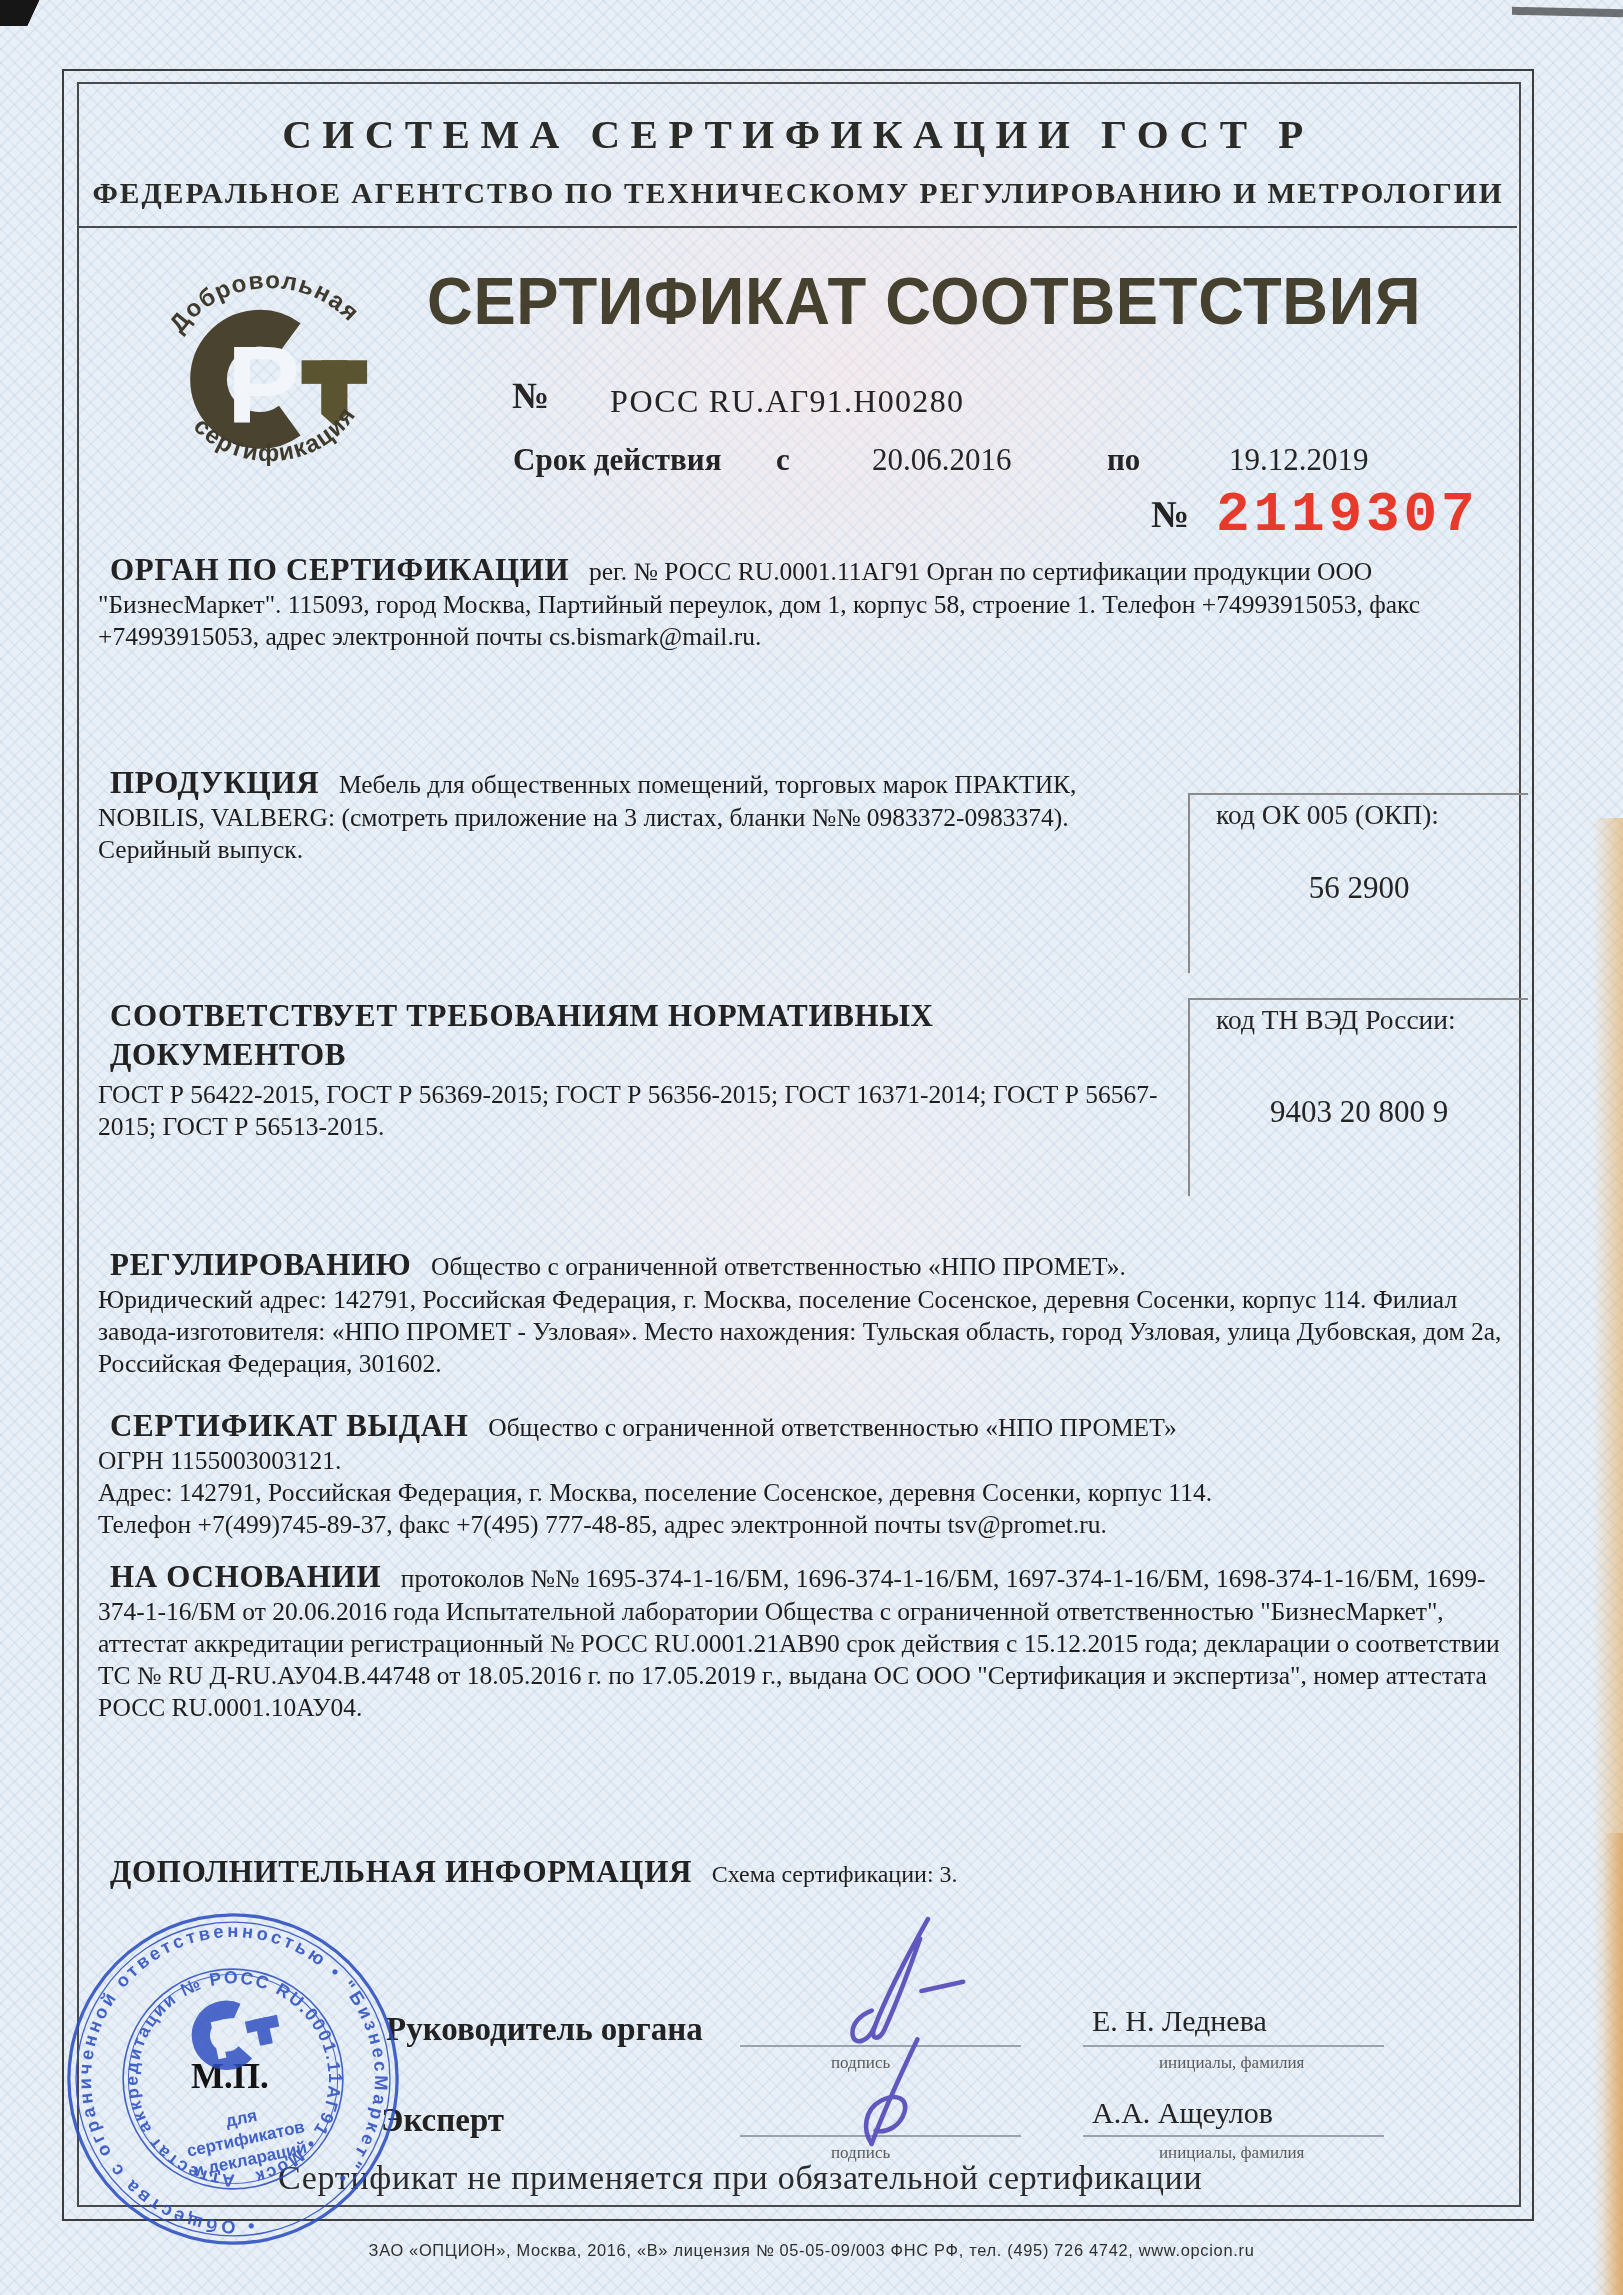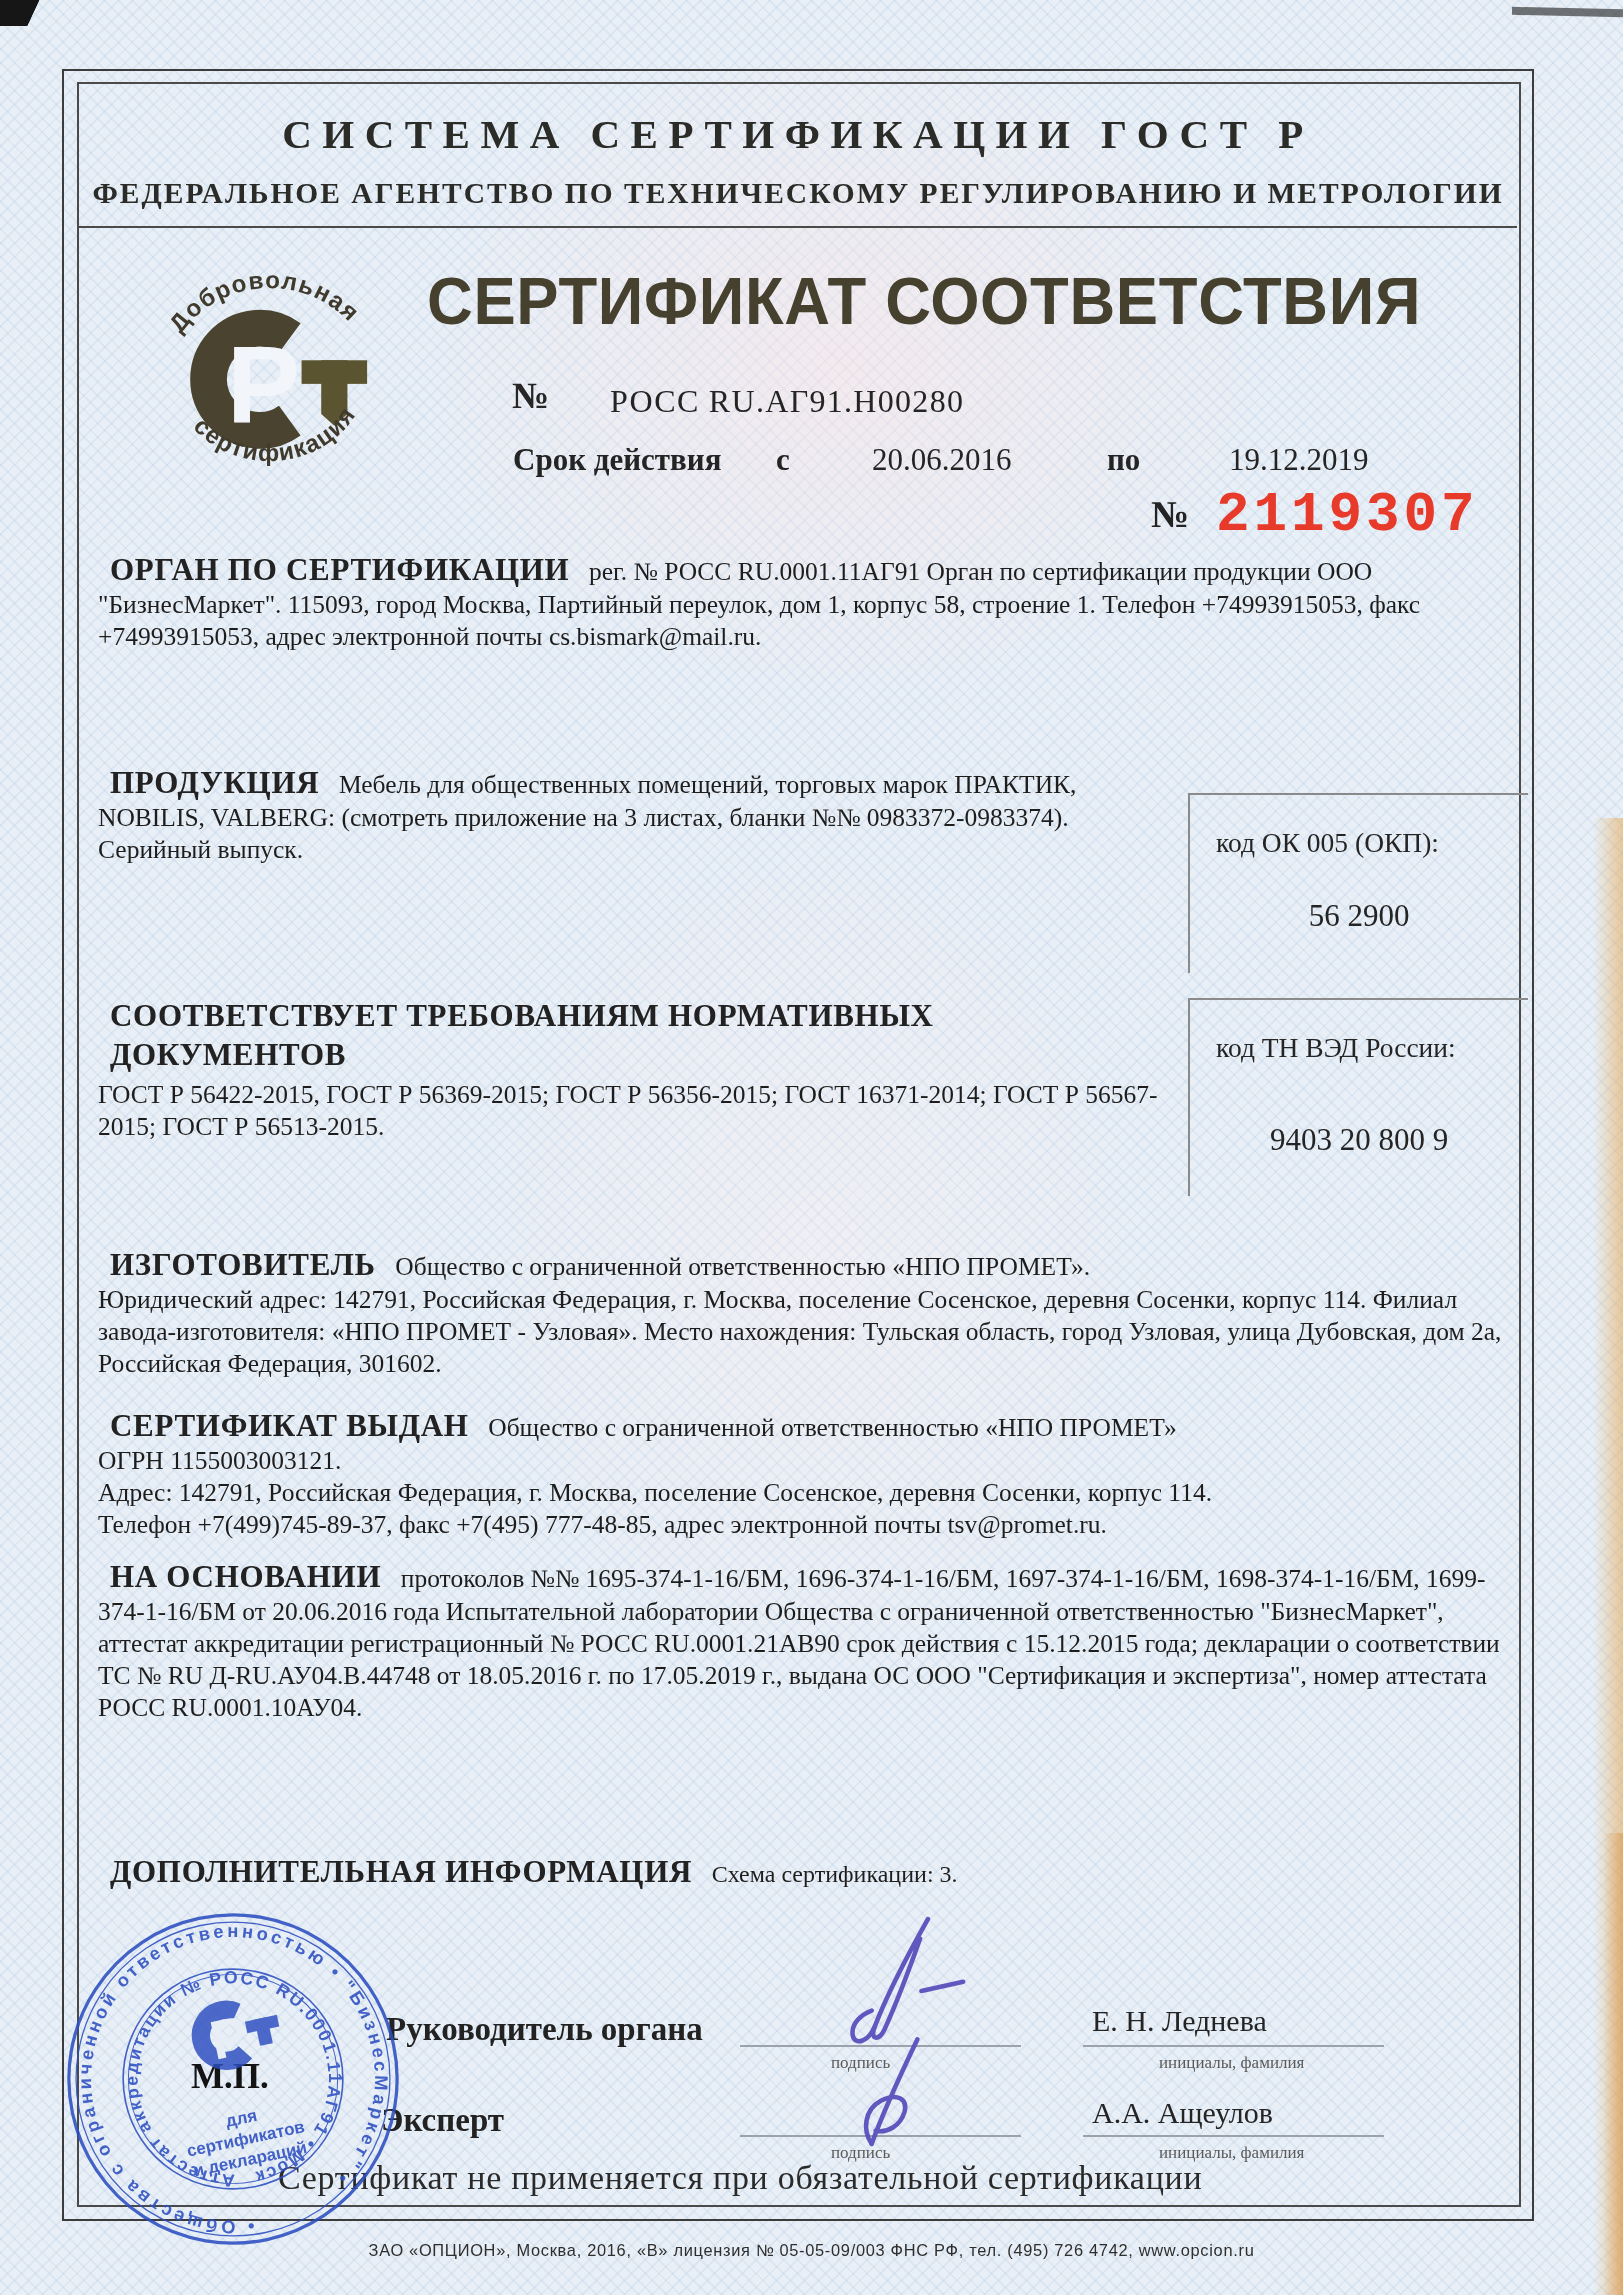--- a/index.html
+++ b/index.html
@@ -29,21 +29,21 @@
   .validity  { top:442px; font-size:31px; color:#242424; }
   .v-bold { font-weight:bold;text-align:center; }
   .formno-label { left:1151px; top:492px; font-size:38px; font-weight:bold; color:#232323; }
   .formno-value { left:1216px; top:483px; font-family:"Liberation Mono", monospace; font-weight:bold;
           font-size:56px; letter-spacing:3.9px; color:#e73a2b; }
   .sec { font-size:25.5px; line-height:1.26; color:#1d1d1d; }
   .sec .h { font-weight:bold; font-size:31px; letter-spacing:0.7px; margin-right:19.6px; color:#222;margin-left:12px; }
   .sec .t { font-size:25.5px; }
   .sec .line { display:block; }
   .codebox { border-top:2.6px solid #8a8a8a; border-left:2.6px solid #8a8a8a; }
-  .cb-label { font-size:27.5px; padding:32px 0 0 26px; color:#242424; }
+  .cb-label { font-size:27.5px; padding:4px 0 0 26px; color:#242424; }
   .cb-value { font-size:31px; text-align:center; color:#242424; }
   .sig-role { font-size:33px; font-weight:bold; color:#222; white-space:nowrap; }
   .sig-line { border-top:2px solid #9aa2ab; }
   .sig-sub  { font-size:17px; color:#5a5a5a; }
   .sig-name { font-size:30px; color:#242424; white-space:nowrap; }
   .note { left:278px; top:2159px; font-size:34px; letter-spacing:0.7px; color:#2a2a2a; white-space:nowrap; z-index:2; }
   .imprint { left:0; top:2241px; width:1623px; text-align:center; z-index:2;
           font-family:"Liberation Sans", sans-serif; font-size:16.4px; color:#2e2e2e; letter-spacing:0.7px; }
   .mp { left:191px; top:2057px; font-size:35px; font-weight:bold; color:#141414; z-index:1; }
   .stamp { left:63px; top:1909px; width:340px; height:340px; z-index:5; opacity:.88;
@@ -127,21 +127,21 @@
     <span class="h line" style="font-size:31px">СООТВЕТСТВУЕТ ТРЕБОВАНИЯМ НОРМАТИВНЫХ ДОКУМЕНТОВ</span>
     <span class="t line" style="margin-top:5.2px">ГОСТ Р 56422-2015, ГОСТ Р 56369-2015; ГОСТ Р 56356-2015; ГОСТ 16371-2014; ГОСТ Р 56567-2015; ГОСТ Р 56513-2015.</span>
   </div>
 
   <div class="abs codebox" style="left:1188px;top:998px;width:338px;height:196px">
     <div class="cb-label">код ТН ВЭД России:</div>
     <div class="cb-value" style="margin-top:58px">9403 20 800 9</div>
   </div>
 
   <div class="abs sec" style="left:98px;top:1245px;width:1430px">
-    <span class="h">ИЗГОТОВИТЕЛЬ</span><span class="t">Общество с ограниченной ответственностью «НПО ПРОМЕТ».</span>
+    <span class="h">РЕГУЛИРОВАНИЮ</span><span class="t">Общество с ограниченной ответственностью «НПО ПРОМЕТ».</span>
     <span class="t line">Юридический адрес: 142791, Российская Федерация, г. Москва, поселение Сосенское, деревня Сосенки, корпус 114. Филиал завода-изготовителя: «НПО ПРОМЕТ - Узловая». Место нахождения: Тульская область, город Узловая, улица Дубовская, дом 2а, Российская Федерация, 301602.</span>
   </div>
 
   <div class="abs sec" style="left:98px;top:1406px;width:1430px">
     <span class="h">СЕРТИФИКАТ ВЫДАН</span><span class="t">Общество с ограниченной ответственностью «НПО ПРОМЕТ»</span>
     <span class="t line">ОГРН 1155003003121.</span>
     <span class="t line">Адрес: 142791, Российская Федерация, г. Москва, поселение Сосенское, деревня Сосенки, корпус 114.</span>
     <span class="t line">Телефон +7(499)745-89-37, факс +7(495) 777-48-85, адрес электронной почты tsv@promet.ru.</span>
   </div>
 

